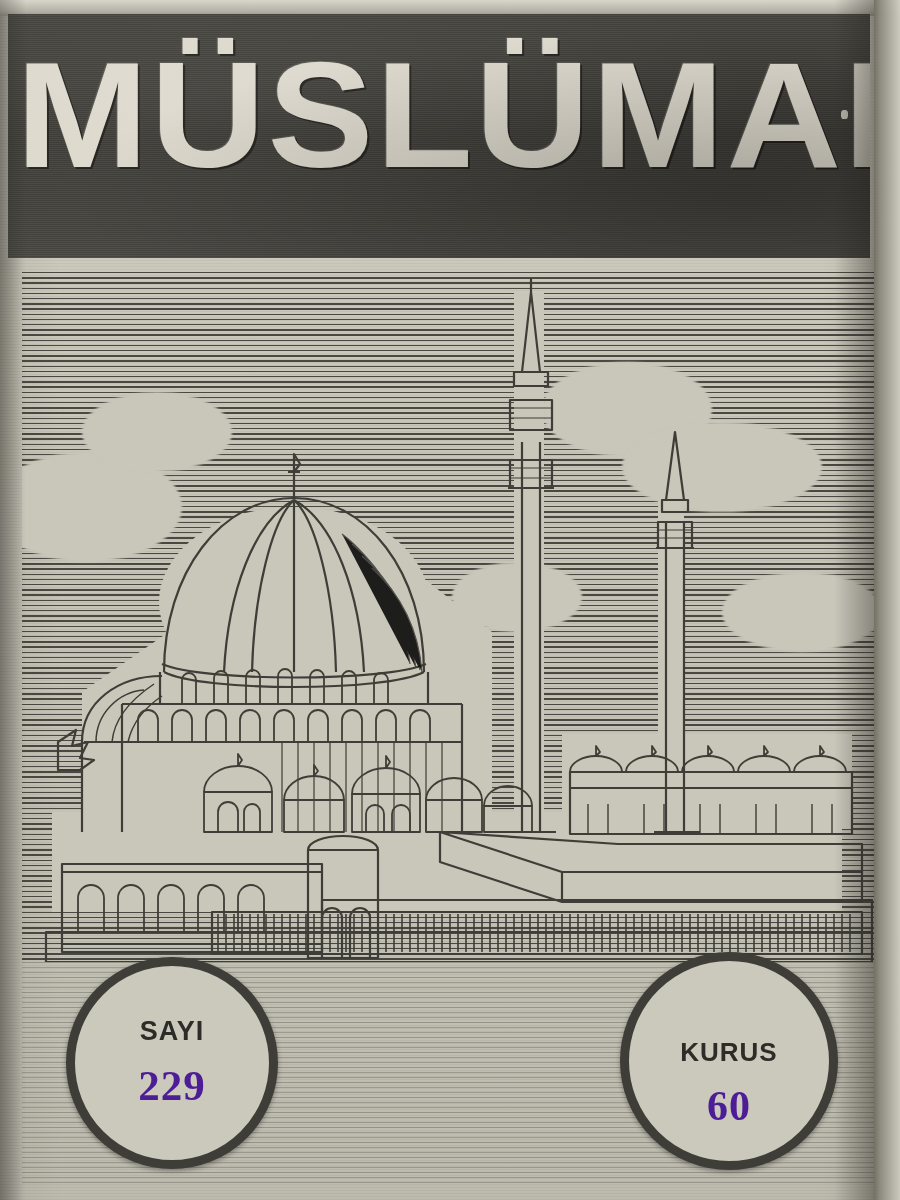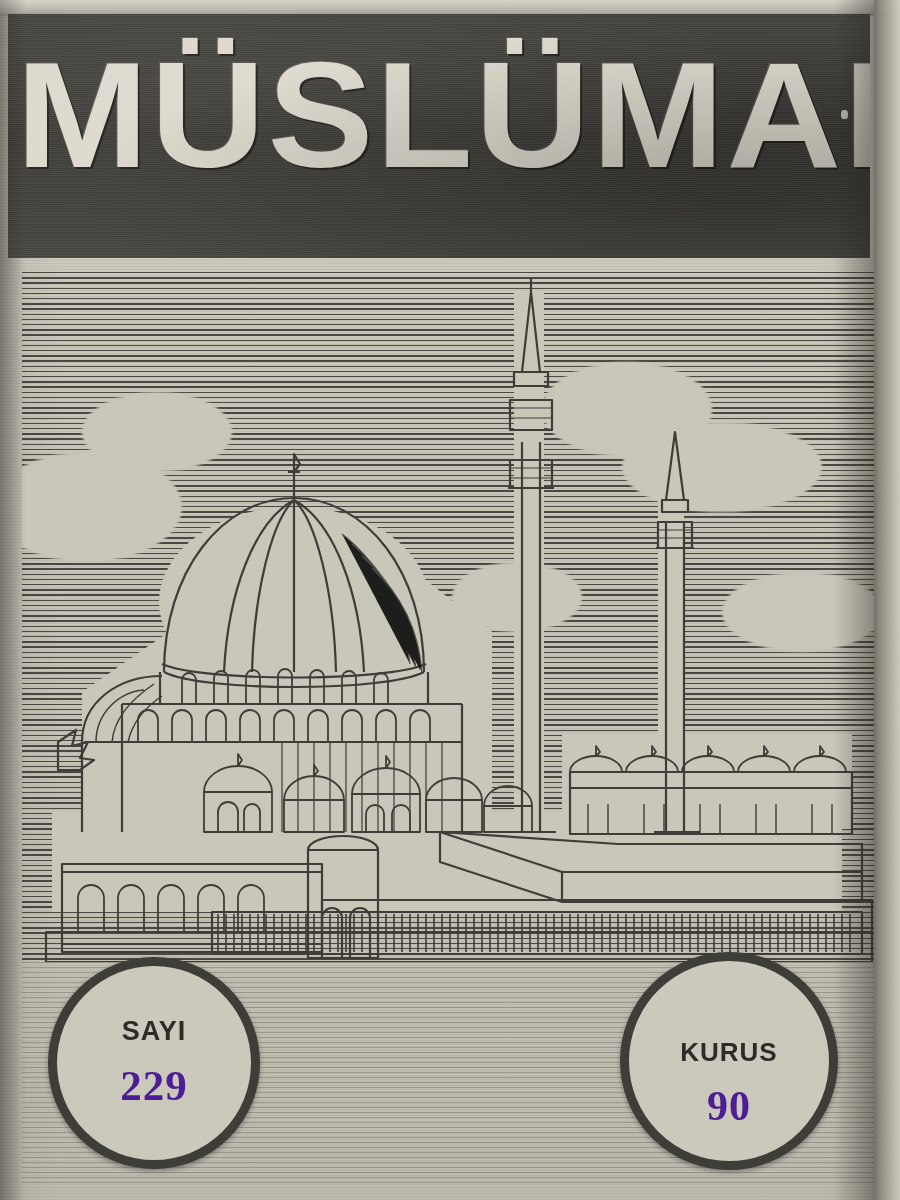--- a/index.html
+++ b/index.html
@@ -156,21 +156,21 @@
     position: absolute;
     border-radius: 50%;
     background: #cbc8bc;
     border: 9px solid #3f3d37;
     display: flex;
     flex-direction: column;
     align-items: center;
     justify-content: center;
     box-shadow: 0 2px 5px rgba(0,0,0,0.35);
   }
-  .badge-sayi { left: 48px;  top: 957px;  width: 194px; height: 194px; }
+  .badge-sayi { left: 66px;  top: 957px;  width: 194px; height: 194px; }
   .badge-kurus{ left: 620px; top: 952px;  width: 200px; height: 200px; }
 
   .badge-label {
     font-family: "Liberation Sans", sans-serif;
     font-weight: bold;
     font-size: 27px;
     letter-spacing: 1px;
     color: #2e2c28;
     margin-bottom: 14px;
   }
@@ -424,20 +424,20 @@
 
   <div class="bottom-field"></div>
 
   <div class="badge badge-sayi">
     <div class="badge-label">SAYI</div>
     <div class="badge-value">229</div>
   </div>
 
   <div class="badge badge-kurus">
     <div class="badge-label">KURUS</div>
-    <div class="badge-value">90</div>
+    <div class="badge-value">60</div>
   </div>
 
   <div class="binding-shadow"></div>
   <div class="binding-strip"></div>
   <div class="left-shadow"></div>
 
 </div>
 
 </body></html>

